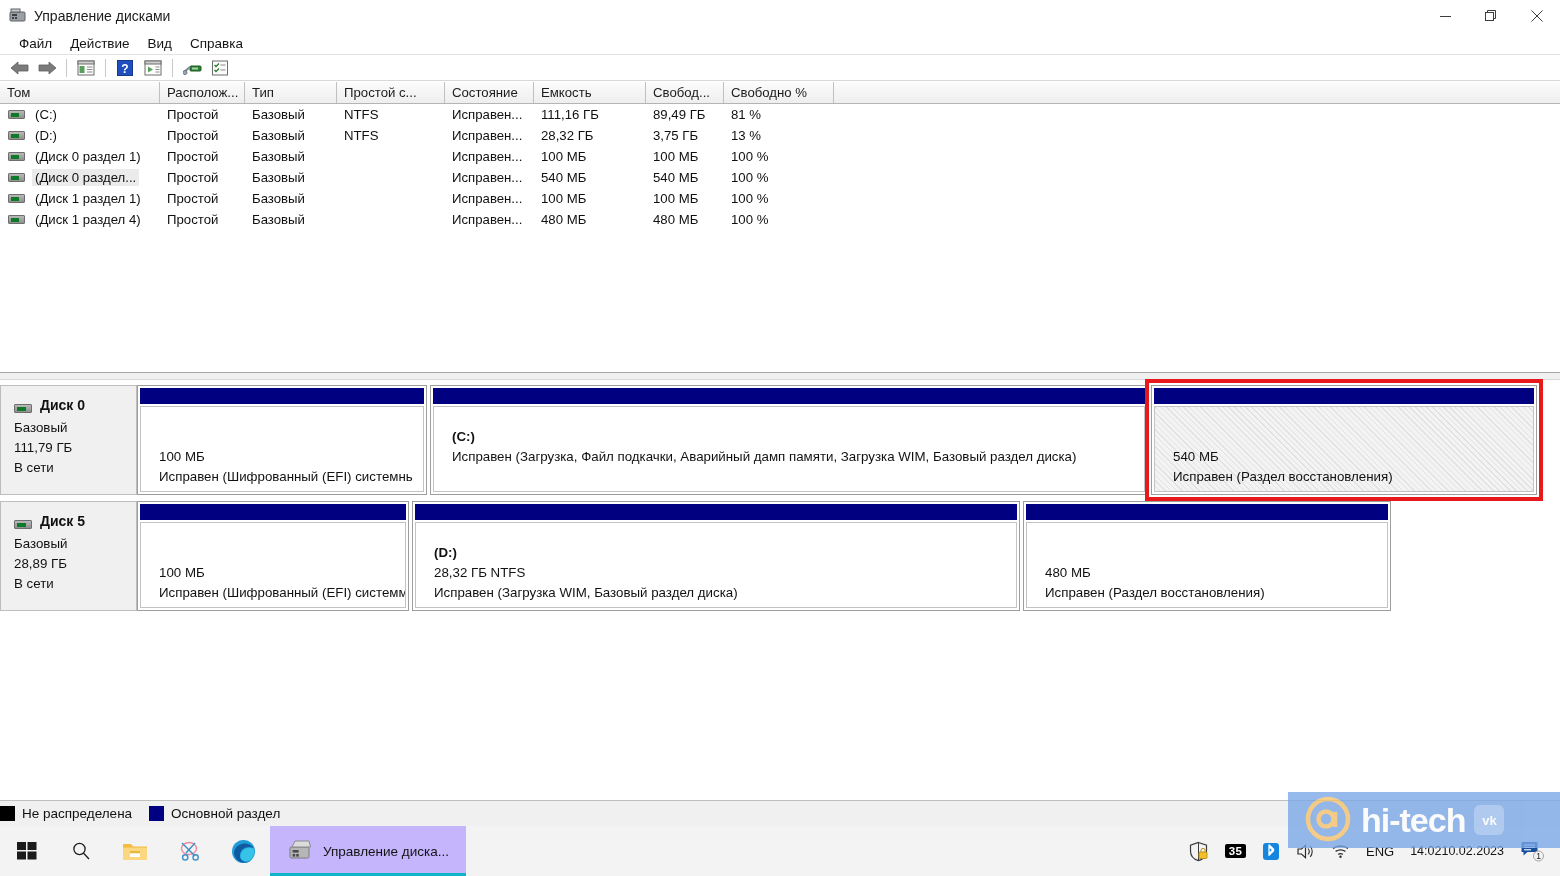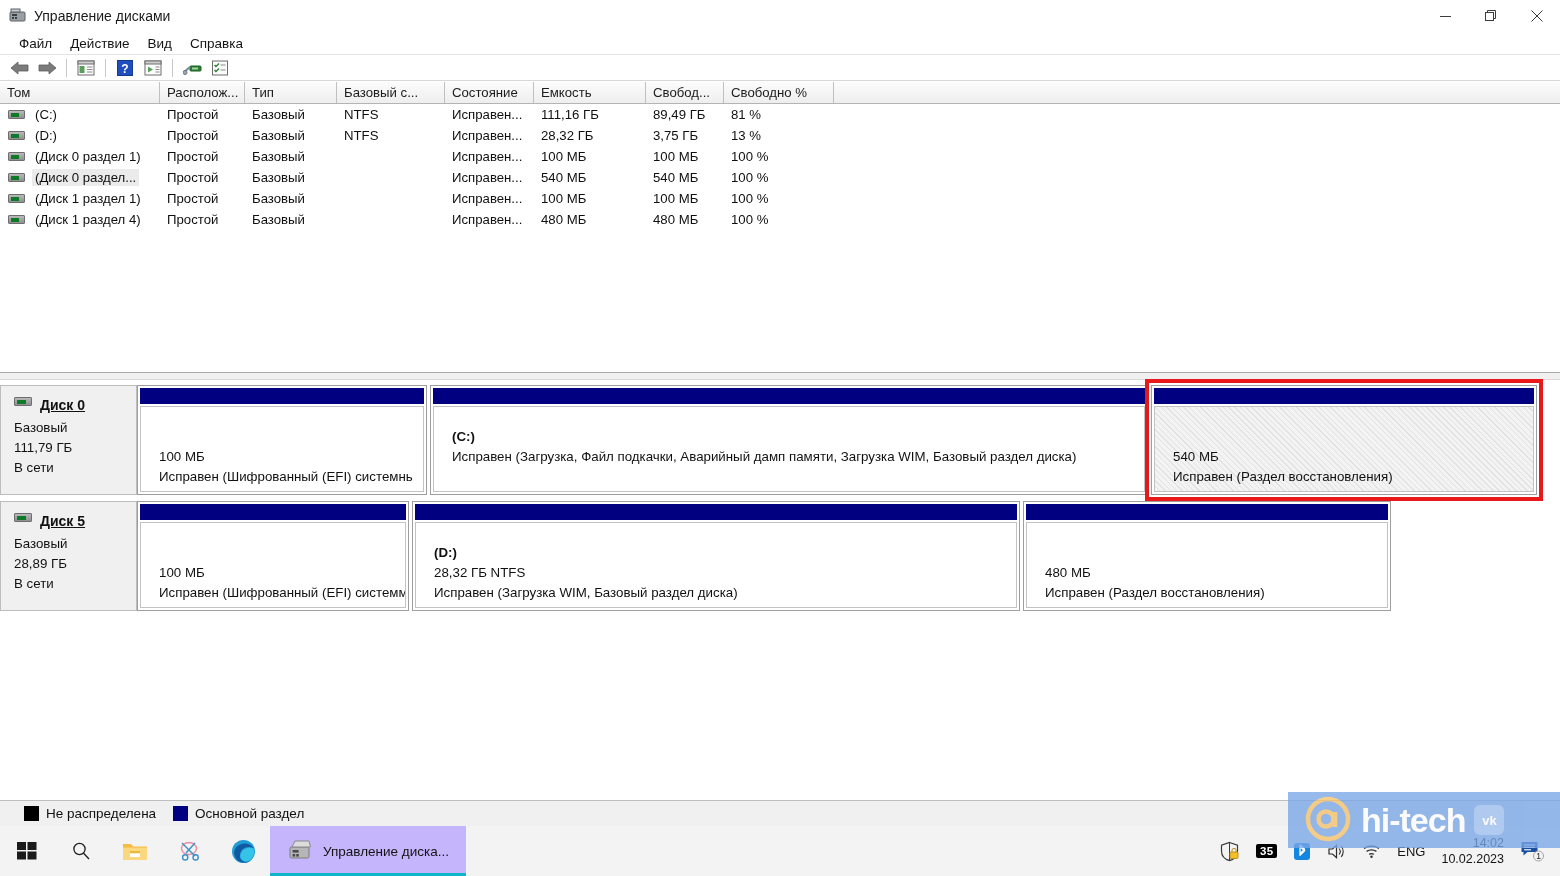--- a/index.html
+++ b/index.html
@@ -77,21 +77,21 @@
   #splitter{ height:8px; background:#f0f0f0; border-top:1px solid #a8a8a8; border-bottom:1px solid #d9d9d9;}
 
   
   #graphpane{ background:#ffffff; height:373px; position:relative; padding-top:5px;}
   .diskrow{ display:flex; margin-bottom:6px; }
   .diskinfo{
     width:137px; flex:0 0 137px; background:#f0f0f0;
     border:1px solid #bdbdbd; border-right:1px solid #bdbdbd;
     padding:11px 0 0 13px; font-size:13.3px; color:#111;
   }
-  .diskinfo .dname{ display:flex; align-items:flex-start; font-weight:bold; font-size:14px; margin-bottom:5px;text-decoration:underline;}
+  .diskinfo .dname{ display:flex; align-items:flex-end; font-weight:bold; font-size:14px; margin-bottom:5px;}
   .diskinfo .dico{
     width:18px; height:9px; flex:0 0 18px; margin-right:8px;
     background:linear-gradient(#b9b9b9,#8f8f8f);
     border:1px solid #6e6e6e; border-radius:1px; position:relative;
   }
   .diskinfo .dico::after{ content:""; position:absolute; left:2px; top:2px; width:9px; height:4px; background:#0d7a29;}
   .diskinfo .dl{ line-height:20px; }
 
   .partwrap{ display:flex; flex:1; }
   .part{
@@ -113,21 +113,21 @@
     background-image:repeating-linear-gradient(45deg,
       rgba(255,255,255,0) 0px, rgba(255,255,255,0) 3px,
       #e2e2e2 3px, #e2e2e2 4px);
   }
   .part.selected{ outline:4px solid #e8191b; outline-offset:2px; }
 
   
   #legend{
     position:absolute; left:0; bottom:50px; width:1560px; height:26px;
     background:#f0f0f0; border-top:1px solid #bfbfbf;
-    display:flex; align-items:center; padding-left:24px; gap:8px;
+    display:flex; align-items:center; padding-left:0; gap:8px;
     font-size:13.5px; color:#111;
   }
   #legend .sw{ width:15px; height:15px; display:inline-block; }
   #legend .itm{ display:flex; align-items:center; gap:7px; margin-right:9px;}
 
   
   #taskbar{
     position:absolute; left:0; bottom:0; width:1560px; height:50px;
     background:#f3f3f3; display:flex; align-items:center;
   }
@@ -137,21 +137,21 @@
     padding:0 16px 0 18px; background:#c4b5fd; position:relative;
     font-size:13.5px; color:#141414;
   }
   .tbapp::after{ content:""; position:absolute; left:0; bottom:0; width:100%; height:3px; background:#10b5c9;}
   .tray{ margin-left:auto; display:flex; align-items:center; gap:16px; padding-right:14px; }
   .tray .tri{ display:flex; align-items:center; justify-content:center;}
   .battery{
     background:#000; color:#fff; font-size:11.5px; font-weight:bold;
     padding:1px 4px; border-radius:2px; letter-spacing:.2px;
   }
-  .clock{ display:flex; flex-direction:column; align-items:flex-end; font-size:12.5px; line-height:16px; color:#141414;}
+  .clock{ display:flex; flex-direction:row; align-items:flex-end; font-size:12.5px; line-height:16px; color:#141414;}
 
   
   #watermark{
     position:absolute; right:0; bottom:28px;
     width:272px; height:56px;
     background:#7aa7e8; opacity:.78;
     display:flex; align-items:center; gap:9px; padding-left:16px;
     pointer-events:none;
   }
   #watermark .wmtext{
@@ -263,21 +263,21 @@
       <line x1="9.5" y1="10" x2="14.5" y2="10" stroke="#8a8a8a"></line>
     </svg>
   </div>
 </div>
 
 <div id="listpane">
   <div id="colheader">
       <div class="ch" style="width: 160px;">Том</div>
       <div class="ch" style="width: 85px;">Располож...</div>
       <div class="ch" style="width: 92px;">Тип</div>
-      <div class="ch" style="width: 108px;">Базовый с...</div>
+      <div class="ch" style="width: 108px;">Простой с...</div>
       <div class="ch" style="width: 89px;">Состояние</div>
       <div class="ch" style="width: 112px;">Емкость</div>
       <div class="ch" style="width: 78px;">Свобод...</div>
       <div class="ch" style="width: 110px;">Свободно %</div>
       <div class="ch last"></div>
     </div>
   <div id="volrows">
       <div class="vrow">
         <div class="vcell vol" style="width: 160px;">
           <span class="drvico"></span>

